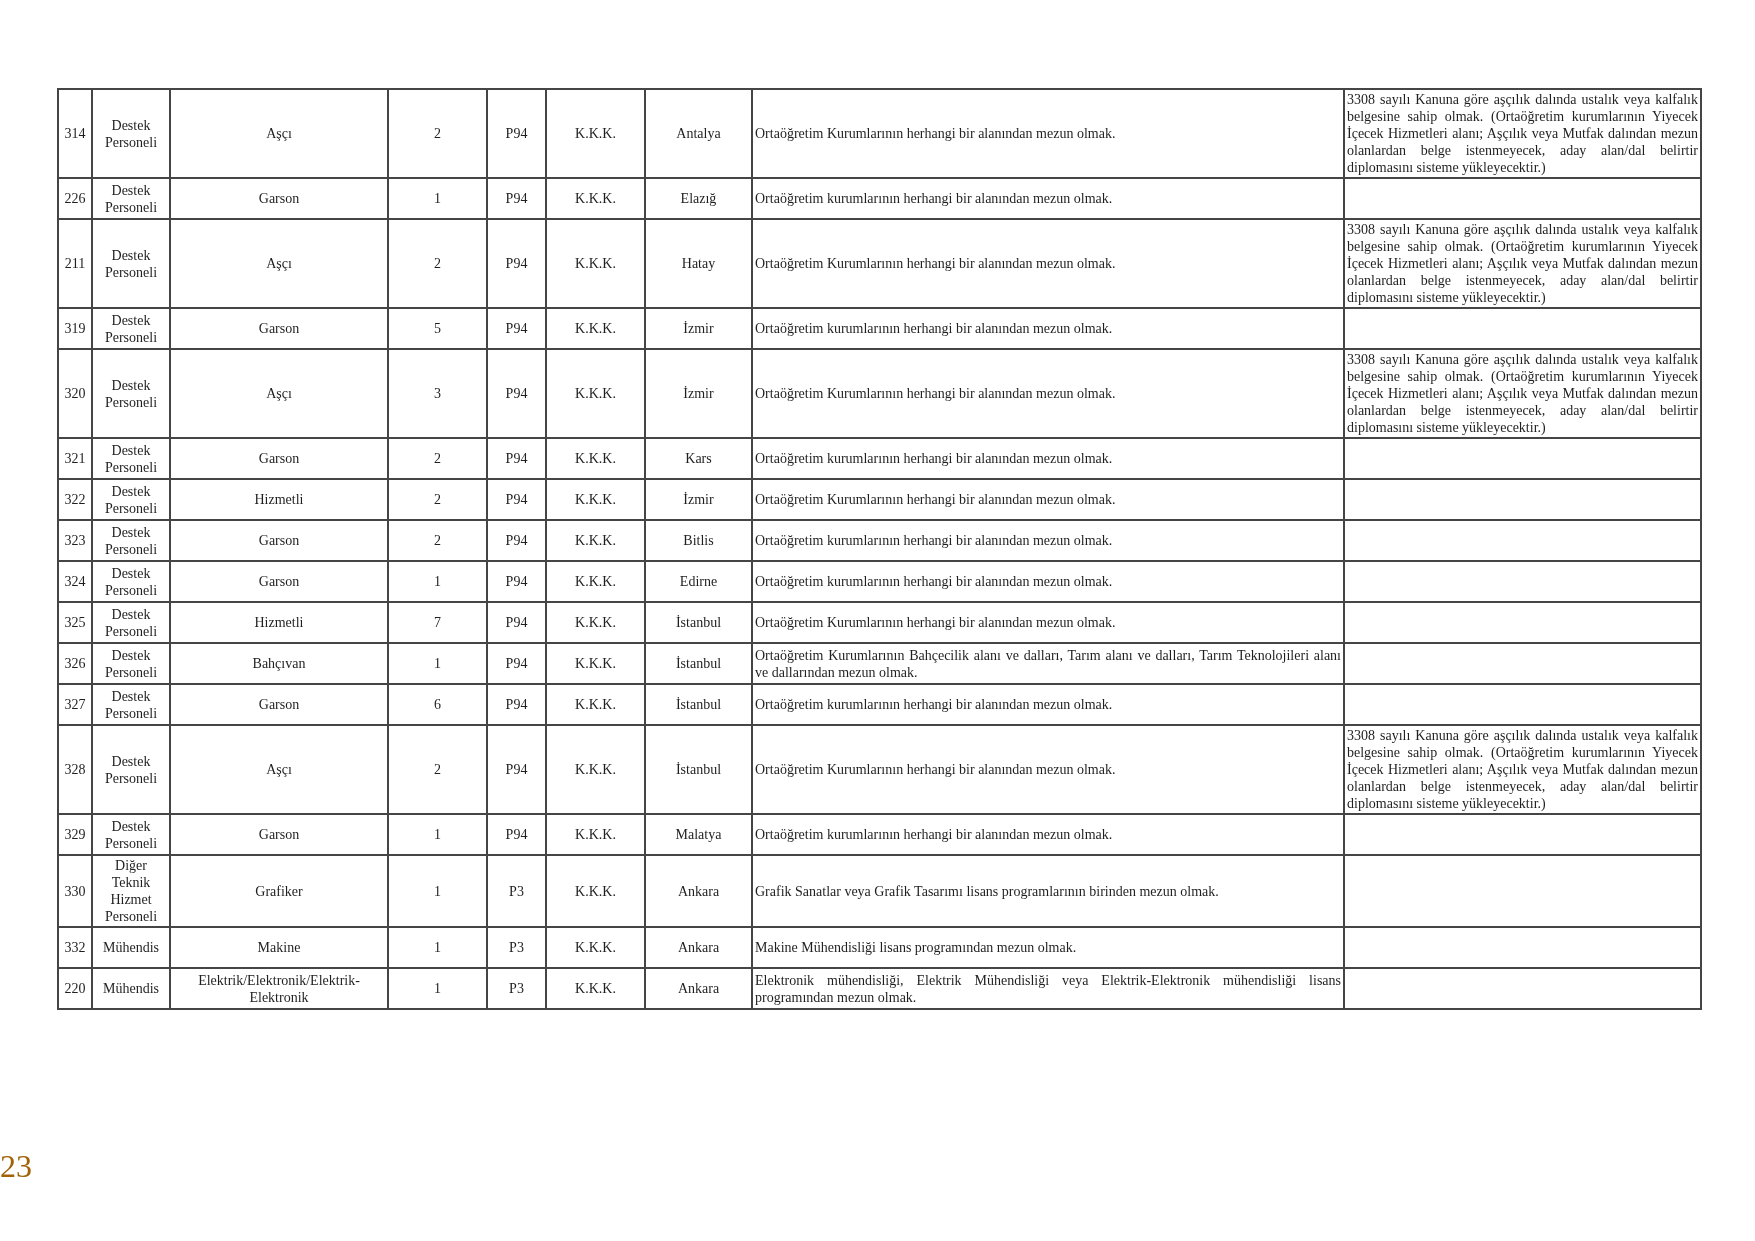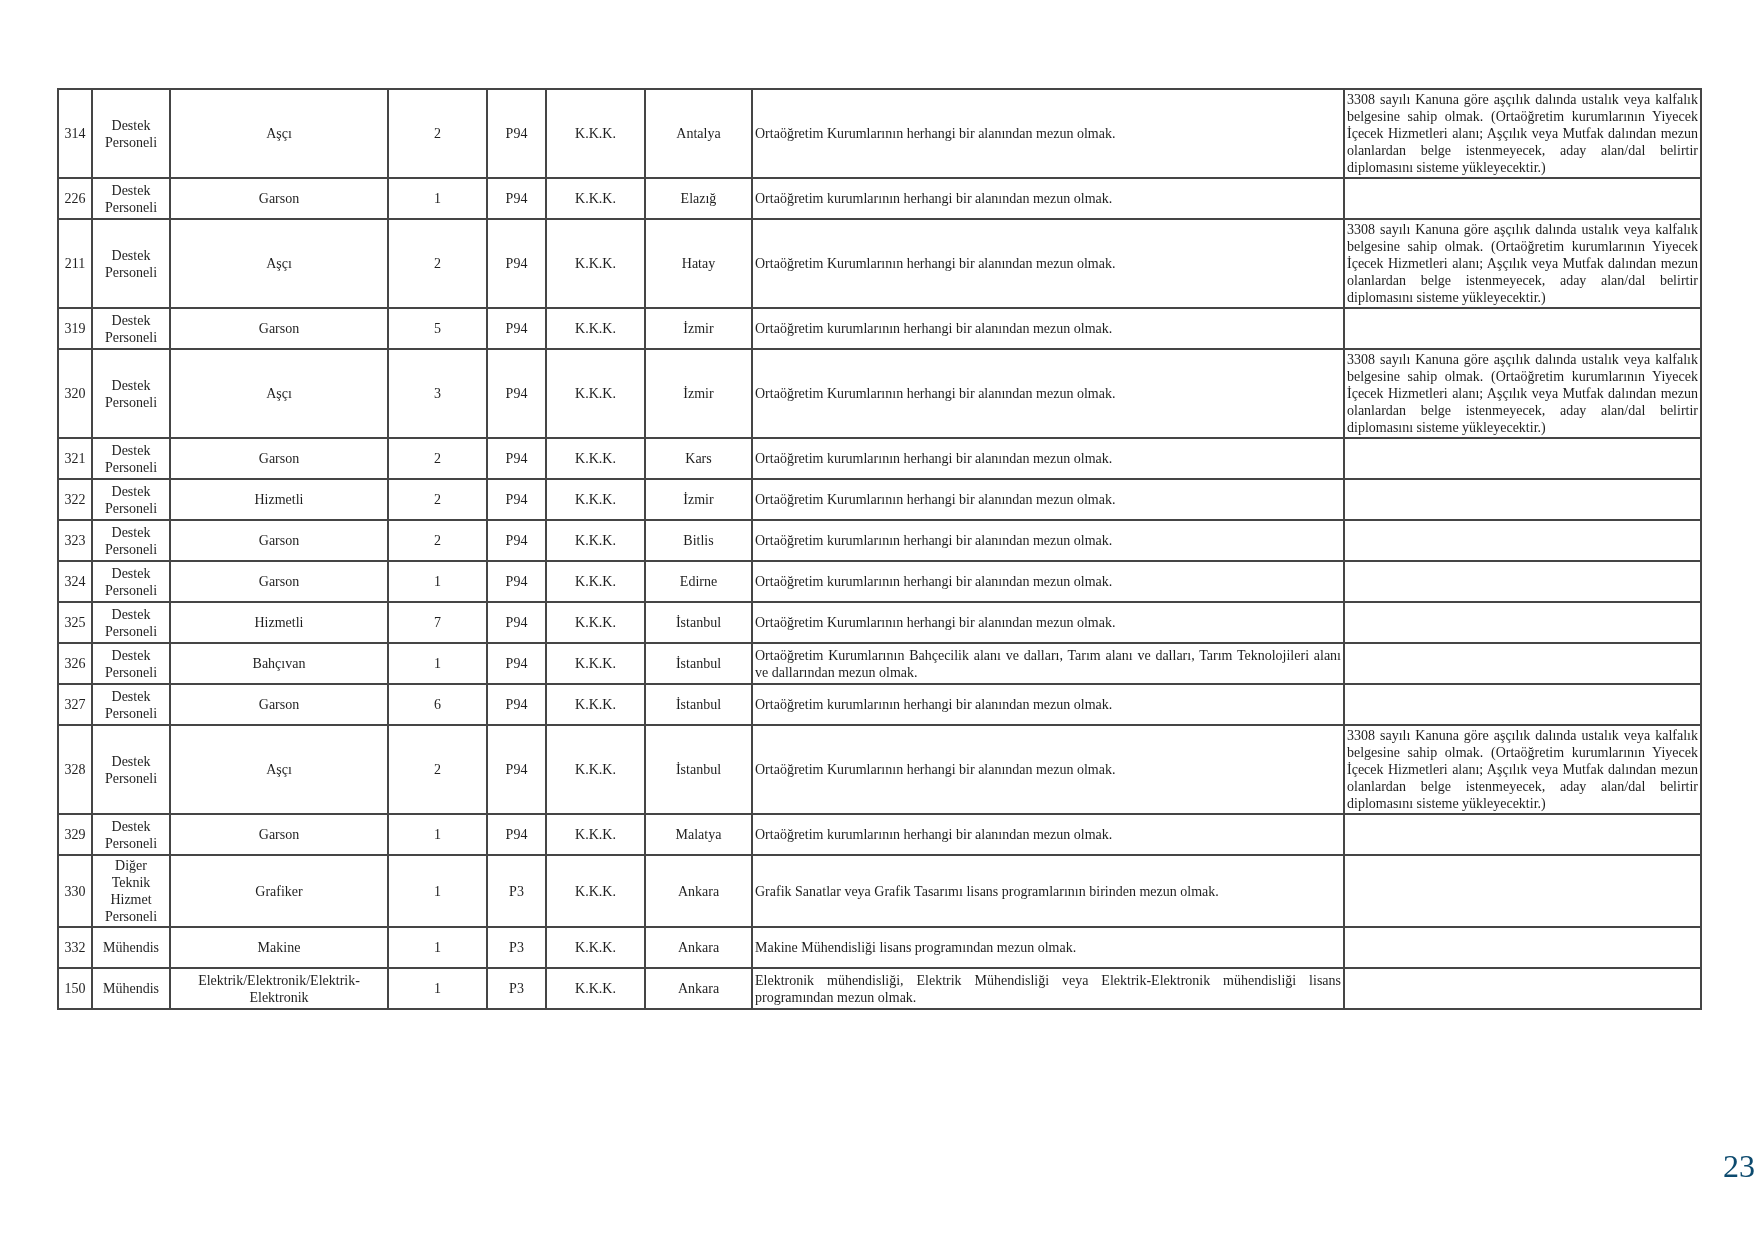--- a/index.html
+++ b/index.html
@@ -27,24 +27,24 @@
     padding: 1px 2px;
   }
   td.c-no, td.c-type, td.c-pos, td.c-count, td.c-code, td.c-cmd, td.c-city { text-align: center; }
   td.c-type { padding: 1px 0; }
   td.c-req  { text-align: justify; padding: 2px 9px; margin-top: 14px; }
   td.c-note { text-align: justify; padding: 1px 7px; line-height: 17px; }
 
   .page-number {
     position: absolute; top: 1148px; left: 0;
     width: 1755px;
-    text-align: right;
+    text-align: left;
     font-size: 32px;
     line-height: 36px;
-    color: #0c4a6e;
+    color: #a16207;
   }
 </style>
 </head>
 <body>
 
 <div class="page">
 
   <table class="roster">
     <colgroup>
       <col style="width:34px">
@@ -228,21 +228,21 @@
           <td class="c-type">Mühendis</td>
           <td class="c-pos">Makine</td>
           <td class="c-count">1</td>
           <td class="c-code">P3</td>
           <td class="c-cmd">K.K.K.</td>
           <td class="c-city">Ankara</td>
           <td class="c-req">Makine Mühendisliği lisans programından mezun olmak.</td>
           <td class="c-note"></td>
         </tr>
         <tr>
-          <td class="c-no">150</td>
+          <td class="c-no">220</td>
           <td class="c-type">Mühendis</td>
           <td class="c-pos">Elektrik/Elektronik/Elektrik-Elektronik</td>
           <td class="c-count">1</td>
           <td class="c-code">P3</td>
           <td class="c-cmd">K.K.K.</td>
           <td class="c-city">Ankara</td>
           <td class="c-req">Elektronik mühendisliği, Elektrik Mühendisliği veya Elektrik-Elektronik mühendisliği lisans programından mezun olmak.</td>
           <td class="c-note"></td>
         </tr>
       </tbody>

